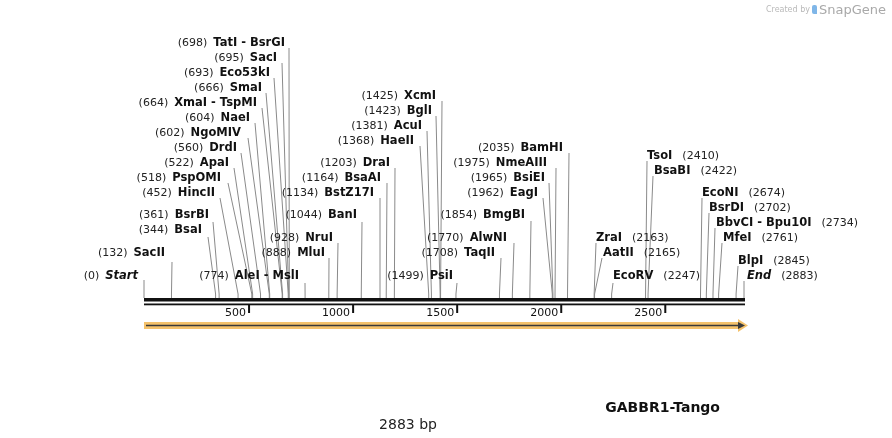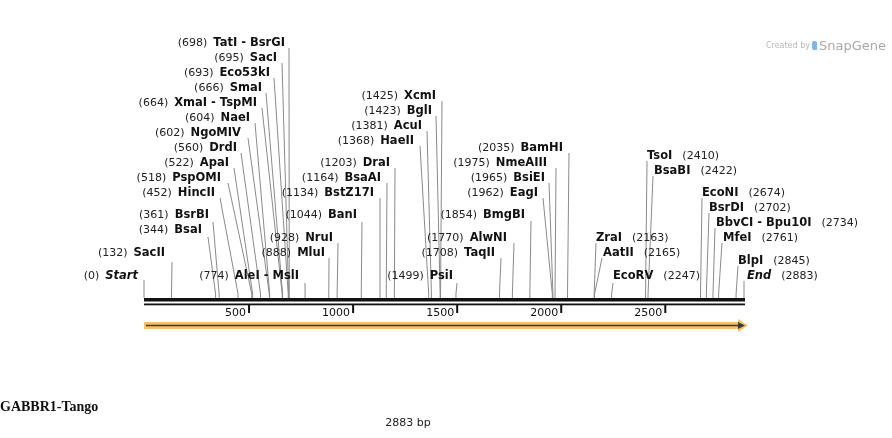--- a/index.html
+++ b/index.html
@@ -3,25 +3,25 @@
 <meta charset="utf-8">
 <style>
   html, body { margin:0; padding:0; background:#ffffff; }
   body { width:892px; height:438px; position:relative; overflow:hidden; font-family:"DejaVu Sans", sans-serif; }
   #map { position:absolute; left:0; top:0; }
   .pos { font-size:11px; fill:#222; }
   .enz { font-size:11.5px; font-weight:bold; fill:#111; }
   .enz.it { font-style:italic; }
   .lead { stroke:#8a8a8a; stroke-width:1; fill:none; }
   .tick-label { font-size:11px; fill:#111; }
-  .credit { position:absolute; right:6px; top:2px; font-size:8px; color:#b9b9b9; display:flex; align-items:center; gap:2px;margin-top:36px; }
+  .credit { position:absolute; right:6px; top:2px; font-size:8px; color:#b9b9b9; display:flex; align-items:center; gap:2px; }
   .credit .brand { font-size:13px; color:#a9a9a9; }
   .credit .logo { display:inline-block; width:5px; height:9px; background:#7fb6e8; border-radius:2px 2px 0 2px; }
-  .title { position:absolute; left:0; width:720px; top:399px; text-align:left; font-size:14px; font-weight:bold; color:#111;font-family:Liberation Serif, serif; }
-  .subtitle { position:absolute; left:0; width:816px; top:416px; text-align:center; font-size:11px; color:#222; }
+  .title { position:absolute; left:0; width:720px; top:399px; text-align:right; font-size:14px; font-weight:bold; color:#111; }
+  .subtitle { position:absolute; left:0; width:816px; top:416px; text-align:center; font-size:14px; color:#222; }
 </style>
 </head>
 <body>
 
 <div class="credit">
   <span>Created by</span>
   <span class="logo"></span>
   <span class="brand">SnapGene</span>
 </div>
 

